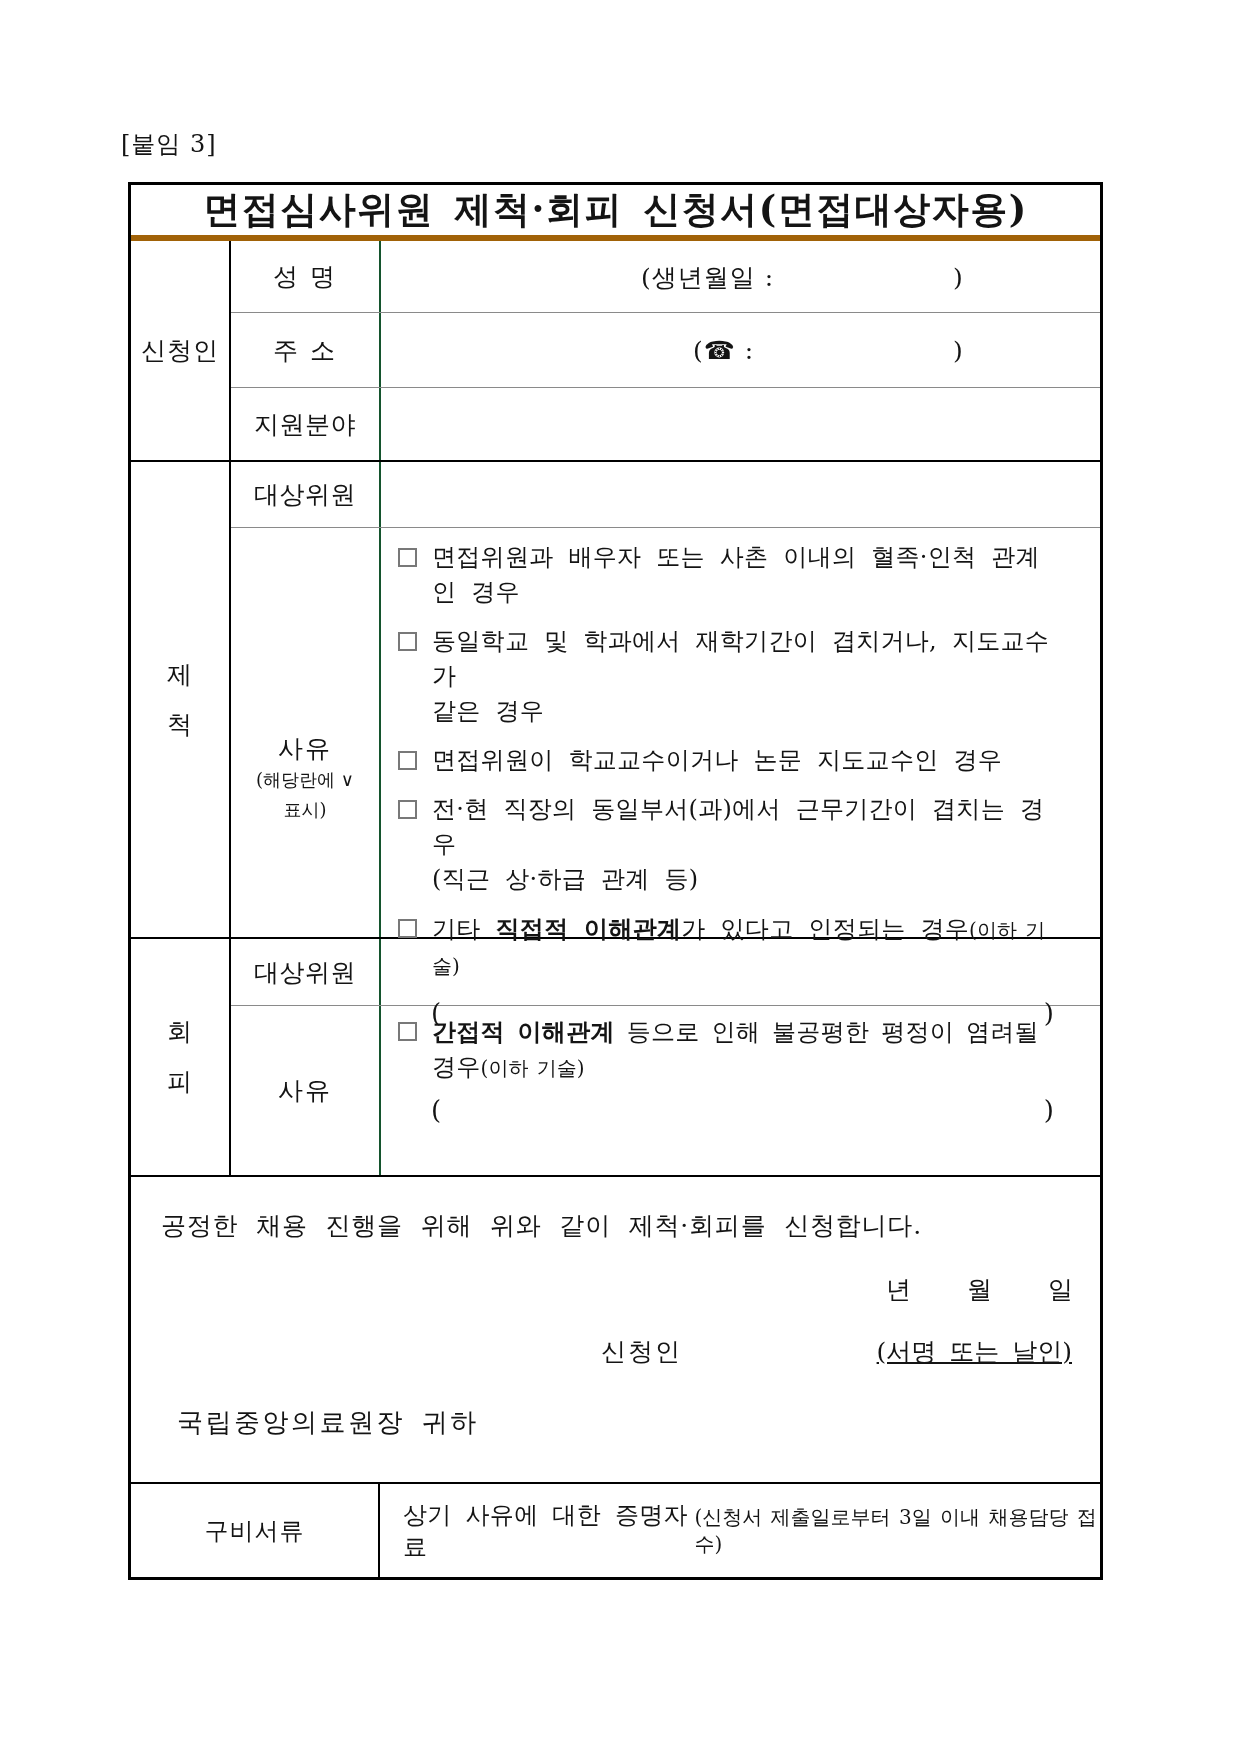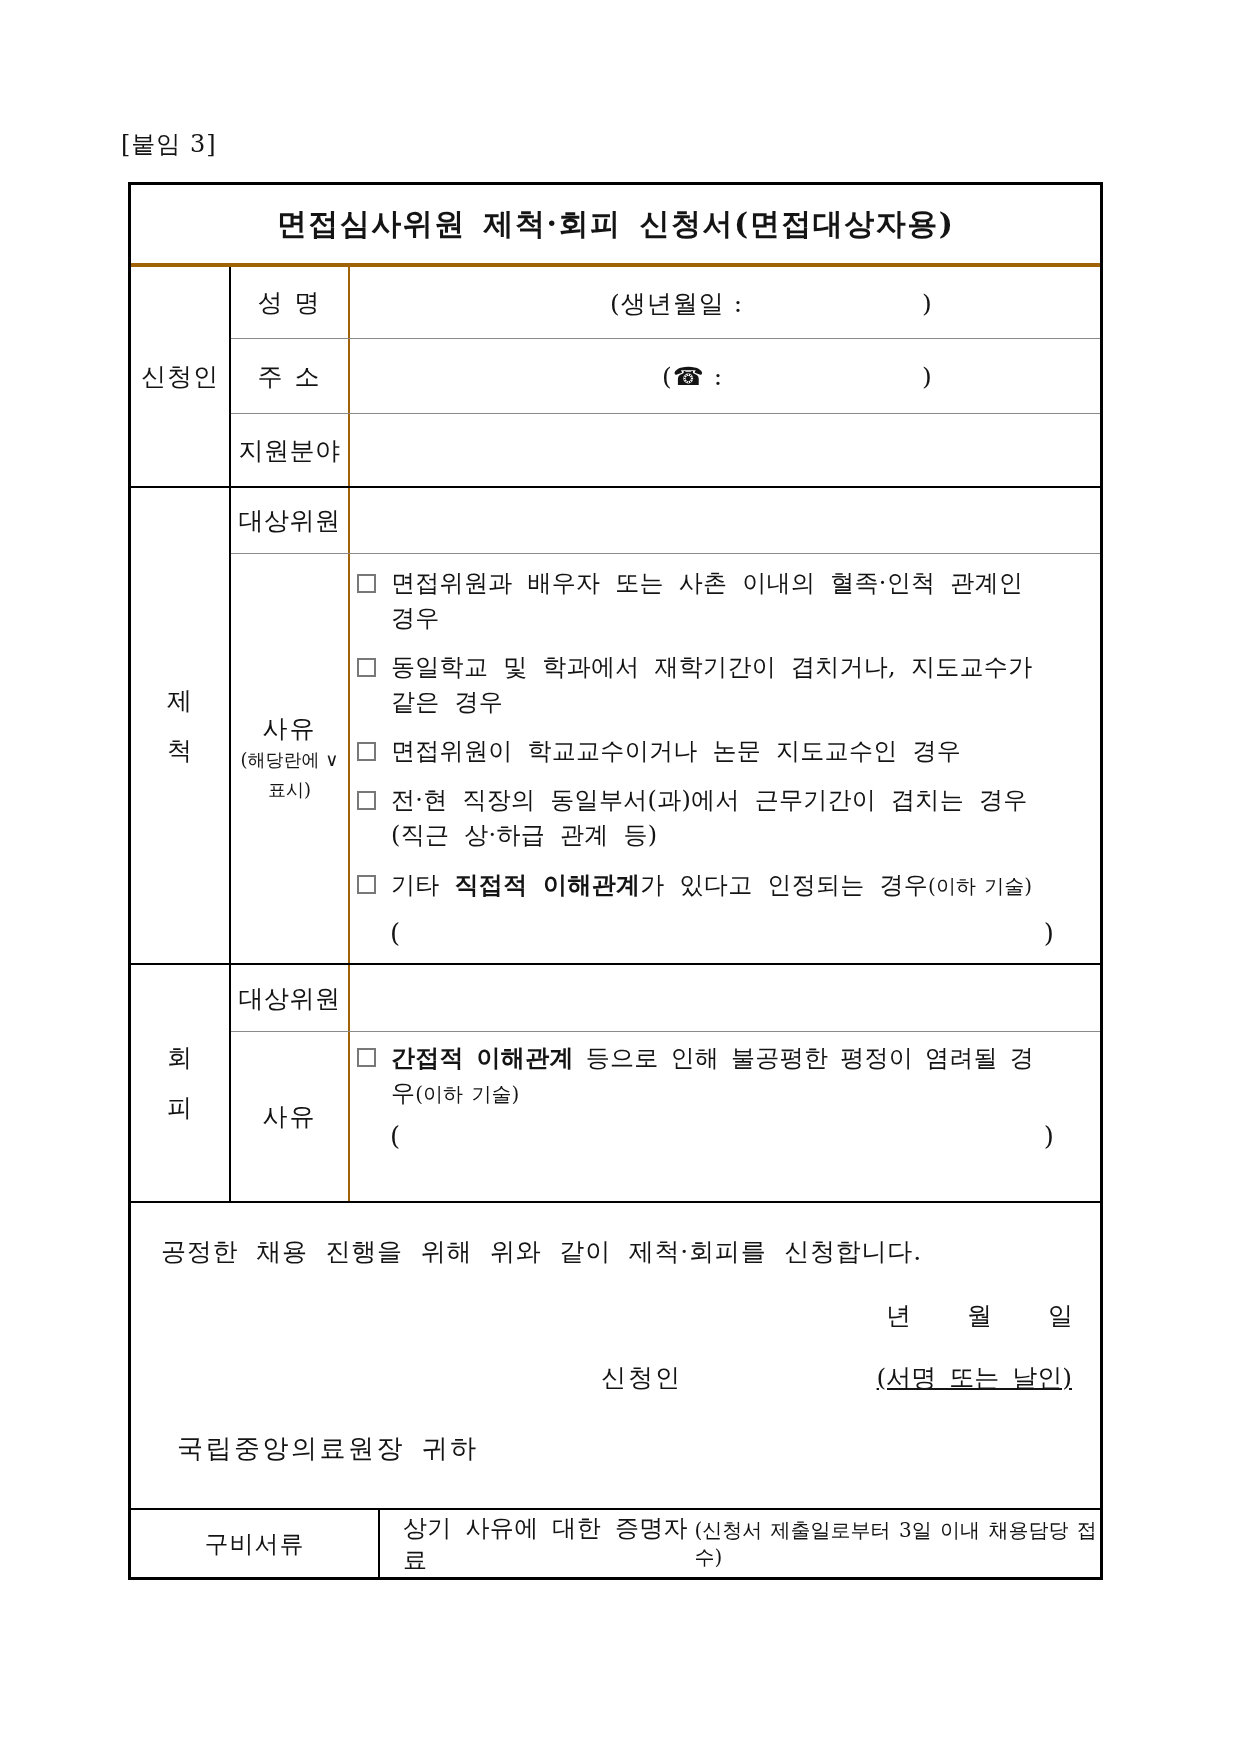--- a/index.html
+++ b/index.html
@@ -15,54 +15,54 @@
 
   .form-table {
     position:absolute; left:128px; top:182px; width:975px; height:1398px;
     border:3px solid #000; display:flex; flex-direction:column;
   }
 
   .band { display:flex; }
 
   
   .title-band {
-    height:82px; border-bottom:4px solid #a16207;
+    height:56px; border-bottom:6px solid #a16207;
     align-items:center; justify-content:center;
-    font-size:30px; font-weight:bold; letter-spacing:1.5px; word-spacing:6px;
+    font-size:37px; font-weight:bold; letter-spacing:1.5px; word-spacing:6px;
   }
 
   
   .side {
     width:100px; border-right:2px solid #000; flex:0 0 auto;
     display:flex; align-items:center; justify-content:center;
     font-size:25px; letter-spacing:1px; text-align:center;
   }
   .side.vlabel { flex-direction:column; line-height:50px; }
   .rows { flex:1; display:flex; flex-direction:column; }
   .row { display:flex; flex:0 0 auto; }
   .row.grow { flex:1; }
   .sep-g { border-top:1px solid #8a8a8a; }
   .lbl {
-    width:119px; border-right:2px solid #a16207; flex:0 0 auto;
+    width:150px; border-right:2px solid #14532d; flex:0 0 auto;
     display:flex; flex-direction:column; align-items:center; justify-content:center;
     font-size:25px; letter-spacing:2px; text-align:center;
   }
   .lbl .sub { font-size:18px; letter-spacing:0; line-height:30px; }
   .val { flex:1; position:relative; }
   .pos { position:absolute; top:50%; transform:translateY(-50%); font-size:25px; letter-spacing:1px; }
 
   
   .applicant-band { height:219px; }
   .exclusion-band { height:477px; border-top:2px solid #000; }
   .recusal-band   { height:238px; border-top:2px solid #000; }
   .statement-band { height:307px; border-top:2px solid #000; position:relative; display:block; }
   .docs-band      { flex:1; border-top:2px solid #000; }
 
   
-  .reasons { padding:12px 46px 0 4px; }
+  .reasons { padding:12px 46px 0 14px; }
   .chk {
     display:flex; align-items:flex-start; margin-bottom:14px;
     font-size:24px; line-height:35px; letter-spacing:0.3px; word-spacing:7px;
   }
   .box {
     flex:0 0 auto; width:19px; height:19px;
     border:2px solid #787878; margin:8px 15px 0 3px; background:#fff;
   }
   .txt .ln { display:block; }
   .small { font-size:20px; word-spacing:2px; letter-spacing:0; }

